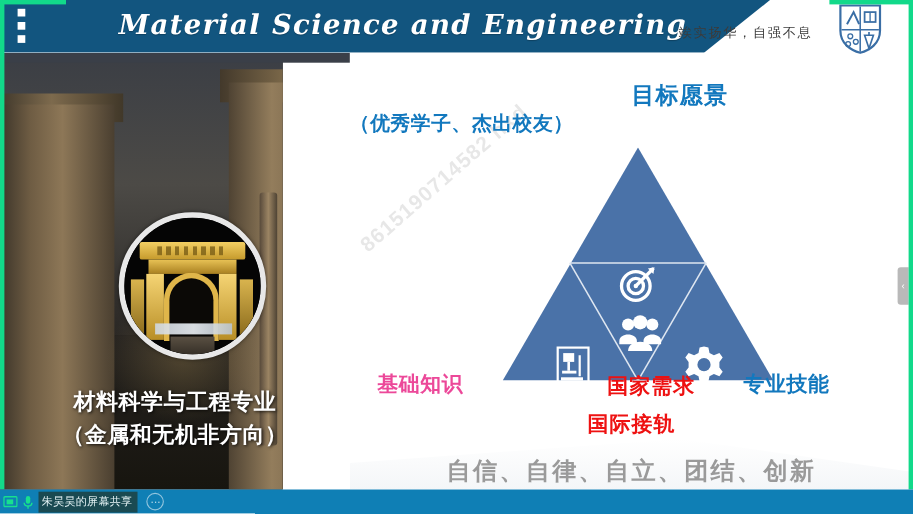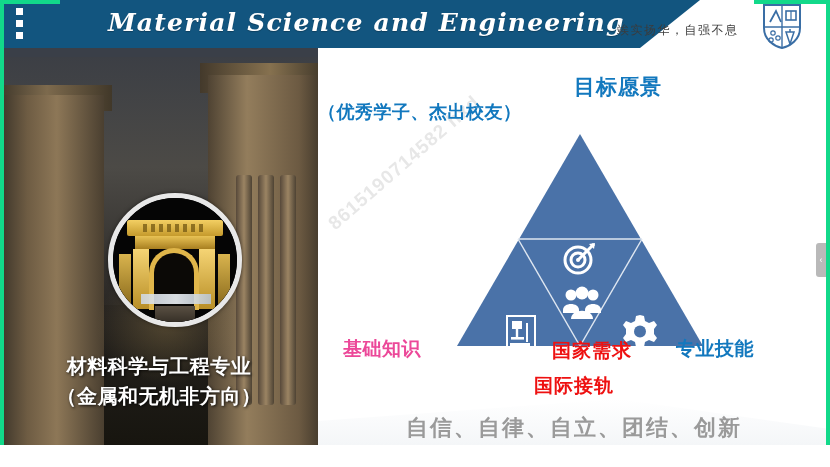--- a/index.html
+++ b/index.html
@@ -91,21 +91,21 @@
   .dark-strip {
     position: absolute; left: 0; top: 48px;
     width: 318px; height: 9px;
     background: #3a3f48;
     z-index: 18;
   }
 
   
   .photo-panel {
     position: absolute; left: 0; top: 55px;
-    width: 318px; height: 390px;
+    width: 257px; height: 390px;
     overflow: hidden;
     background: #1b1a18;
     z-index: 10;
   }
   .photo-sky {
     position: absolute; left: 0; top: 0;
     width: 318px; height: 250px;
     background: linear-gradient(180deg,#3c3f45 0%, #4c4a46 45%, #2a2724 100%);
   }
   .photo-ground {
@@ -494,14 +494,33 @@
     <div class="label-right">专业技能</div>
 
     <div class="need-1">国家需求</div>
     <div class="need-2">国际接轨</div>
 
     <div class="slide-footer">自信、自律、自立、团结、创新</div>
   </div>
 
   <div class="collapse-tab">‹</div>
 
+  <div class="statusbar">
+    <div class="sb-left">
+      <span class="sb-icon">
+        <svg width="13" height="13" viewBox="0 0 13 13">
+          <rect x="0.5" y="1.5" width="12" height="9" rx="1" fill="none" stroke="#17e08f" stroke-width="1.4"></rect>
+          <rect x="3" y="4" width="6" height="4.5" fill="#17e08f"></rect>
+        </svg>
+      </span>
+      <span class="sb-icon">
+        <svg width="13" height="13" viewBox="0 0 13 13">
+          <rect x="4.5" y="1" width="4" height="7" rx="2" fill="#17e08f"></rect>
+          <path d="M3 7 C3 11 10 11 10 7" fill="none" stroke="#17e08f" stroke-width="1.3"></path>
+          <line x1="6.5" y1="10" x2="6.5" y2="12.5" stroke="#17e08f" stroke-width="1.3"></line>
+        </svg>
+      </span>
+      <span class="sb-label">朱昊昊的屏幕共享</span>
+      <span class="sb-more">···</span>
+    </div>
+  </div>
 
 </div>
 
 </body></html>

